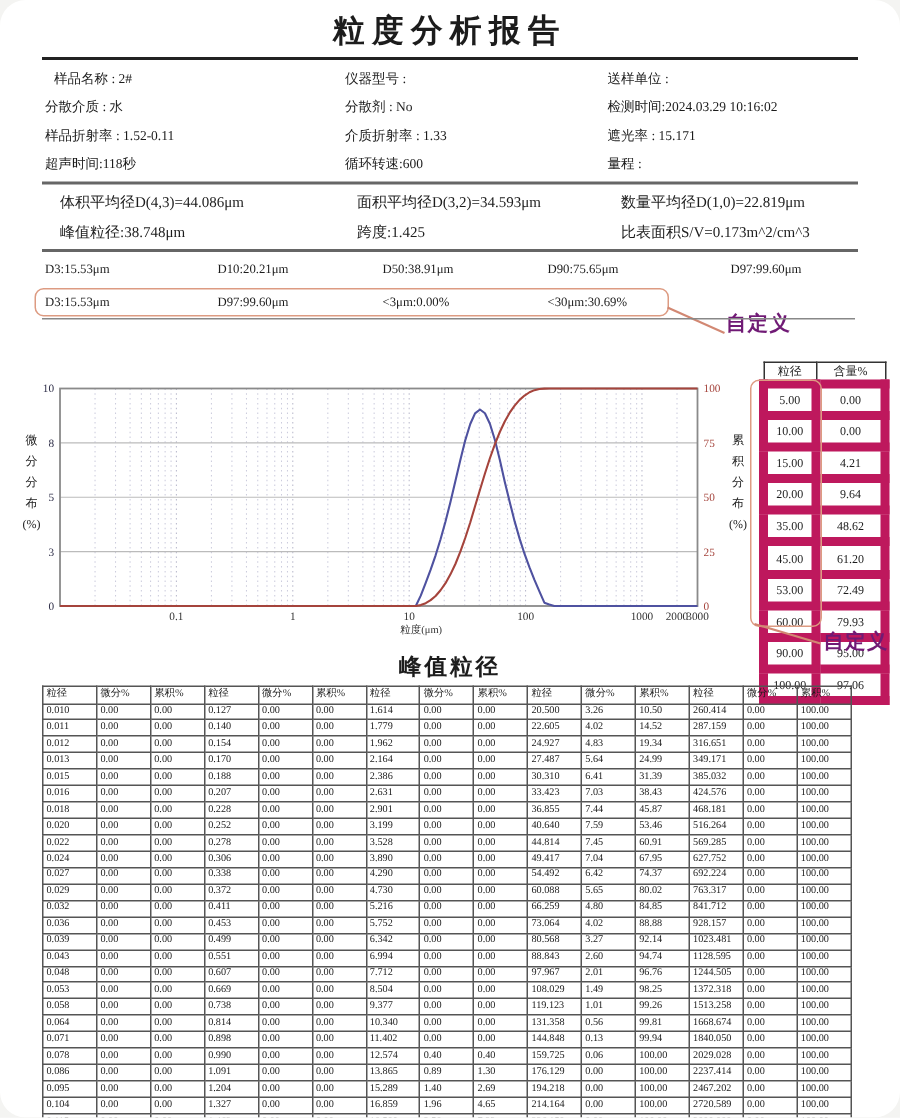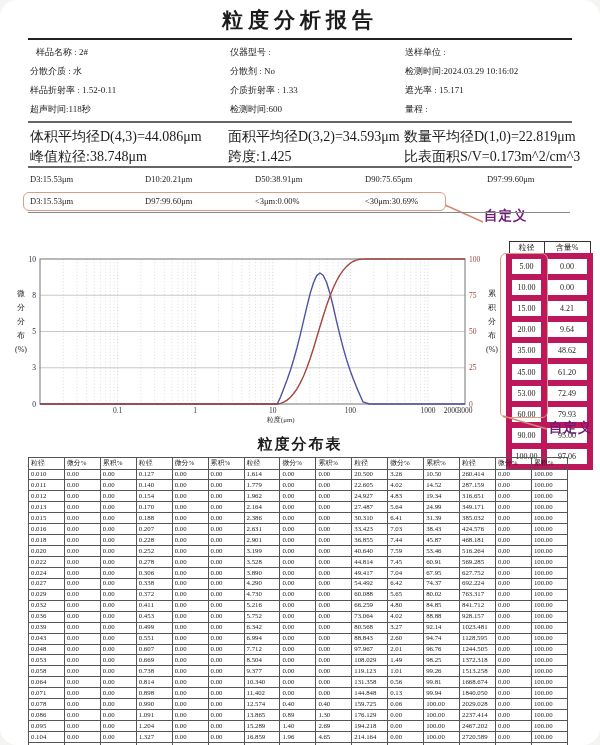--- a/index.html
+++ b/index.html
@@ -5,21 +5,21 @@
   html,body{margin:0;padding:0;background:#f4f4f2;}
   .page{position:relative;width:600px;height:745px;background:#ffffff;overflow:hidden;
         font-family:"Liberation Serif","DejaVu Serif",serif;color:#1c1c1c;border-radius:17px;}
   .abs{position:absolute;}
   .title{left:0;top:6px;width:600px;text-align:center;font-size:21px;font-weight:bold;letter-spacing:5px;}
   .rule1{left:28px;top:38px;width:544px;height:2px;background:#222;}
   .rule2{left:28px;top:121px;width:544px;height:1.5px;background:#666;}
   .rule3{left:28px;top:166px;width:544px;height:1.5px;background:#666;}
   .rule4{left:28px;top:212px;width:542px;height:1px;background:#888;}
   .info-cell{font-size:9px;white-space:nowrap;}
-  .sum-cell{font-size:14px;white-space:nowrap;}
+  .sum-cell{font-size:10px;white-space:nowrap;margin-left:10px;}
   .d-item{font-size:8.5px;white-space:nowrap;text-align:right;}
   .custom-box{left:23px;top:192px;width:421px;height:17px;border:1.5px solid #dd9b82;border-radius:6px;}
   .annot{font-size:13.5px;font-weight:bold;color:#701a75;letter-spacing:1px;white-space:nowrap;}
   .chart-title{left:0;top:219px;width:505px;text-align:center;font-size:15px;font-weight:bold;letter-spacing:2px;}
   .table-title{left:0;top:435px;width:600px;text-align:center;font-size:15px;font-weight:bold;letter-spacing:2px;}
   .mini-wrap{left:506px;top:241px;}
   .mini-wrap table{border-collapse:collapse;table-layout:fixed;}
   .mini-wrap th{width:34px;height:11px;border:1px solid #333;font-size:8px;font-weight:normal;text-align:center;padding:0;}
   .mini-wrap th+th{width:45px;}
   .mini-wrap td{height:15.1px;border:6px solid #be185d;font-size:8px;text-align:center;padding:0;}
@@ -41,21 +41,21 @@
   <div class="abs info-cell" style="left:36px;top:46px">样品名称 : 2#</div>
   <div class="abs info-cell" style="left:230px;top:46px">仪器型号 :</div>
   <div class="abs info-cell" style="left:405px;top:46px">送样单位 :</div>
   <div class="abs info-cell" style="left:30px;top:65px">分散介质 : 水</div>
   <div class="abs info-cell" style="left:230px;top:65px">分散剂 : No</div>
   <div class="abs info-cell" style="left:405px;top:65px">检测时间:2024.03.29 10:16:02</div>
   <div class="abs info-cell" style="left:30px;top:84px">样品折射率 : 1.52-0.11</div>
   <div class="abs info-cell" style="left:230px;top:84px">介质折射率 : 1.33</div>
   <div class="abs info-cell" style="left:405px;top:84px">遮光率 : 15.171</div>
   <div class="abs info-cell" style="left:30px;top:103px">超声时间:118秒</div>
-  <div class="abs info-cell" style="left:230px;top:103px">检测时间:600</div>
+  <div class="abs info-cell" style="left:230px;top:103px">循环转速:600</div>
   <div class="abs info-cell" style="left:405px;top:103px">量程 :</div>
 
   <div class="abs rule2"></div>
 
   <div class="abs sum-cell" style="left:30px;top:128px">体积平均径D(4,3)=44.086μm</div>
   <div class="abs sum-cell" style="left:228px;top:128px">面积平均径D(3,2)=34.593μm</div>
   <div class="abs sum-cell" style="left:404px;top:128px">数量平均径D(1,0)=22.819μm</div>
   <div class="abs sum-cell" style="left:30px;top:148px">峰值粒径:38.748μm</div>
   <div class="abs sum-cell" style="left:228px;top:148px">跨度:1.425</div>
   <div class="abs sum-cell" style="left:404px;top:148px">比表面积S/V=0.173m^2/cm^3</div>
@@ -214,21 +214,21 @@
           </tr>
         </tbody>
       </table>
     </div>
   <div class="abs mini-box"></div>
   <svg class="abs" style="left:499px;top:414px" width="50" height="18">
     <line x1="4" y1="2" x2="48" y2="15" stroke="#d28873" stroke-width="1.4"></line>
   </svg>
   <div class="abs annot" style="left:549px;top:419px">自定义</div>
 
-  <div class="abs table-title">粒度分布表</div>
+  <div class="abs table-title">峰值粒径</div>
   <div class="abs dist-wrap" id="distTable">
       <table>
         <thead>
           <tr>
             <th>粒径</th>
             <th>微分%</th>
             <th>累积%</th>
             <th>粒径</th>
             <th>微分%</th>
             <th>累积%</th>

